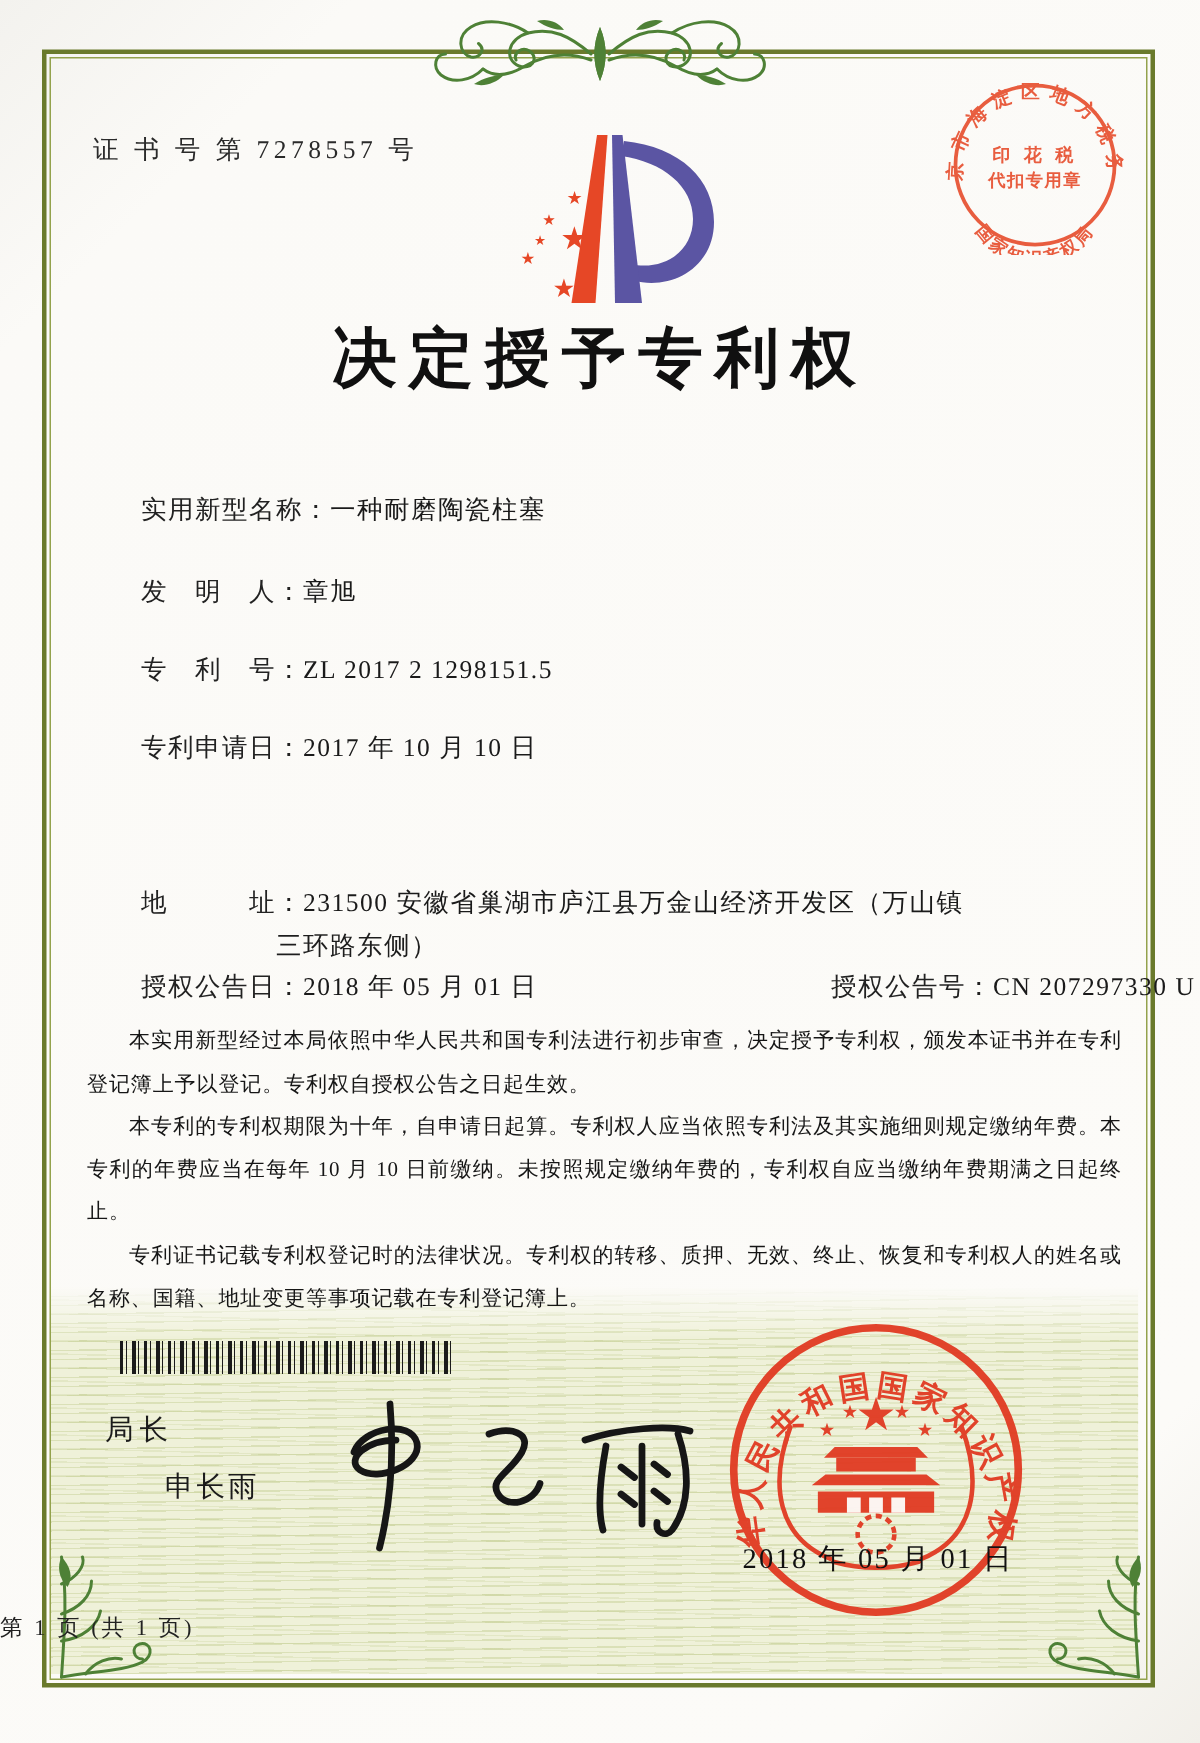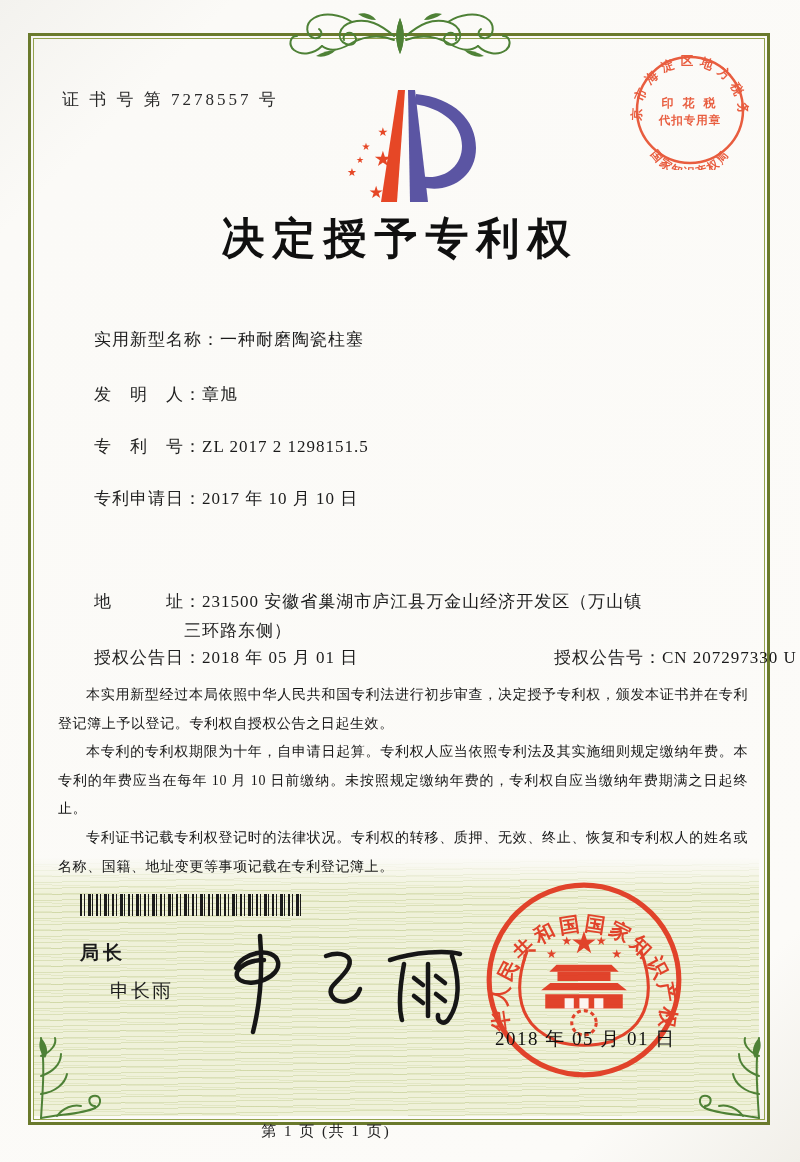--- a/index.html
+++ b/index.html
@@ -55,31 +55,31 @@
   }
   .body-text p{margin:0;text-indent:2em;}
   .barcode{
     position:absolute;left:80px;top:894px;width:224px;height:22px;
     background:repeating-linear-gradient(90deg,
       #1b1b1b 0 2px, transparent 2px 4px,
       #1b1b1b 4px 5px, transparent 5px 8px,
       #1b1b1b 8px 11px, transparent 11px 12px,
       #1b1b1b 12px 13px, transparent 13px 16px);
   }
-  .director-title{position:absolute;left:80px;top:940px;font-size:19px;letter-spacing:4px;color:#1b1b1b;font-weight:bold;}
+  .director-title{position:absolute;left:70px;top:940px;font-size:19px;letter-spacing:4px;color:#1b1b1b;}
   .director-name{position:absolute;left:82px;top:978px;font-size:19px;letter-spacing:2px;color:#1b1b1b;margin-left:28px;}
   .signature{position:absolute;left:208px;top:922px;width:270px;height:120px;}
   .seal{position:absolute;left:482px;top:878px;width:204px;height:204px;opacity:.95;}
   .seal-date{
     position:absolute;left:495px;top:1026px;font-size:19px;
     letter-spacing:1.5px;color:#111;z-index:6;white-space:nowrap;
   }
   .footer{
-    position:absolute;left:0;top:1076px;width:652px;text-align:center;
-    font-size:15px;letter-spacing:2px;color:#222;margin-top:46px;
+    position:absolute;left:0;top:1076px;width:652px;text-align:left;
+    font-size:15px;letter-spacing:2px;color:#222;
   }
   .orn{position:absolute;}
 </style>
 </head>
 <body>
 
 <div class="page">
 
   <div class="guilloche"></div>
 

